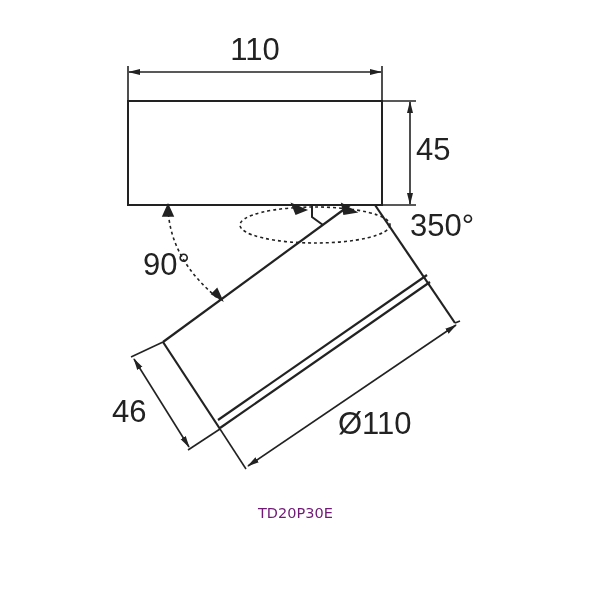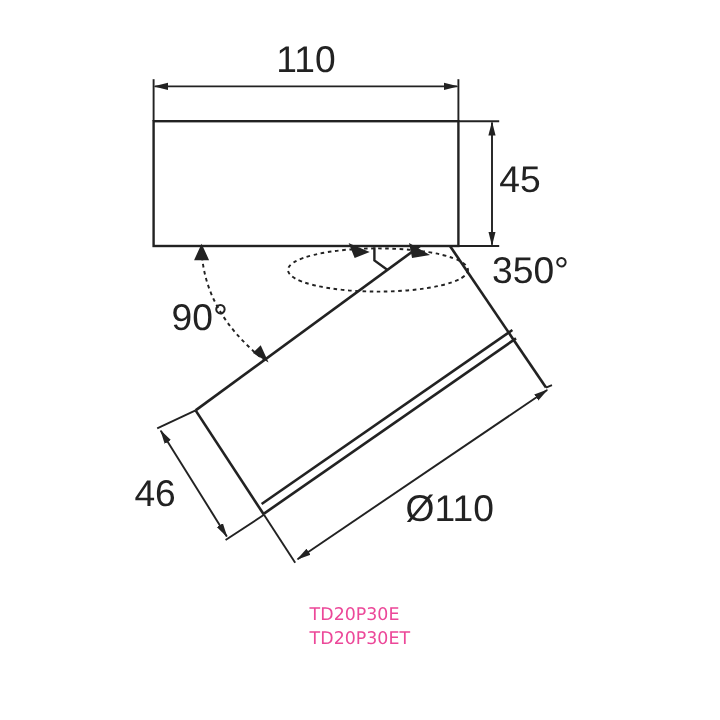--- a/index.html
+++ b/index.html
@@ -1,19 +1,19 @@
 <!DOCTYPE html>
 <html><head>
 <meta charset="utf-8">
 <style>
   html, body { margin: 0; padding: 0; background: #ffffff; }
   body { width: 600px; height: 600px; position: relative; overflow: hidden; font-family: "Liberation Sans", sans-serif; }
   #drawing { position: absolute; left: 0; top: 0; width: 600px; height: 600px; }
   .dim-text { font-family: "Liberation Sans", sans-serif; font-size: 31px; fill: #222; }
-  .model-list { position: absolute; left: 258px; top: 503px; font-family: "DejaVu Sans", sans-serif; font-size: 14.5px; line-height: 20px; color: #ec4899; }
+  .model-list { position: absolute; left: 258px; top: 503px; font-family: "DejaVu Sans", sans-serif; font-size: 14.5px; line-height: 20px; color: #701a75; }
   .model-list div { white-space: nowrap; }
 </style>
 </head>
 <body>
 
 <svg id="drawing" viewBox="0 0 600 600" xmlns="http://www.w3.org/2000/svg">
   <defs>
     <marker id="arr" markerWidth="12" markerHeight="8" refX="11" refY="4" orient="auto-start-reverse" markerUnits="userSpaceOnUse">
       <path d="M0,1 L12,4 L0,7 Z" fill="#222"></path>
     </marker>
@@ -73,14 +73,13 @@
   <g stroke="#222" stroke-width="1.6" fill="none">
     <line x1="220" y1="429" x2="246" y2="469"></line>
     <line x1="455" y1="323" x2="460" y2="321"></line>
     <line x1="248" y1="466" x2="456" y2="325" marker-start="url(#arr)" marker-end="url(#arr)"></line>
   </g>
   <text class="dim-text" x="338" y="434">Ø110</text>
 </svg>
 
 <div class="model-list">
   <div>TD20P30E</div>
-  <div>TD20P30ET</div>
 </div>
 
 </body></html>

